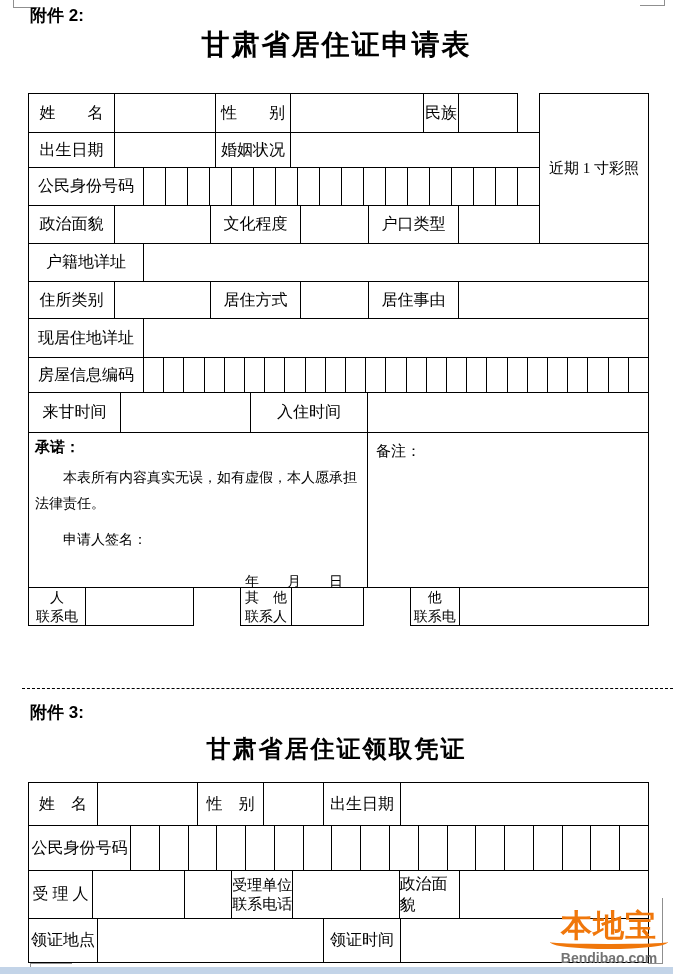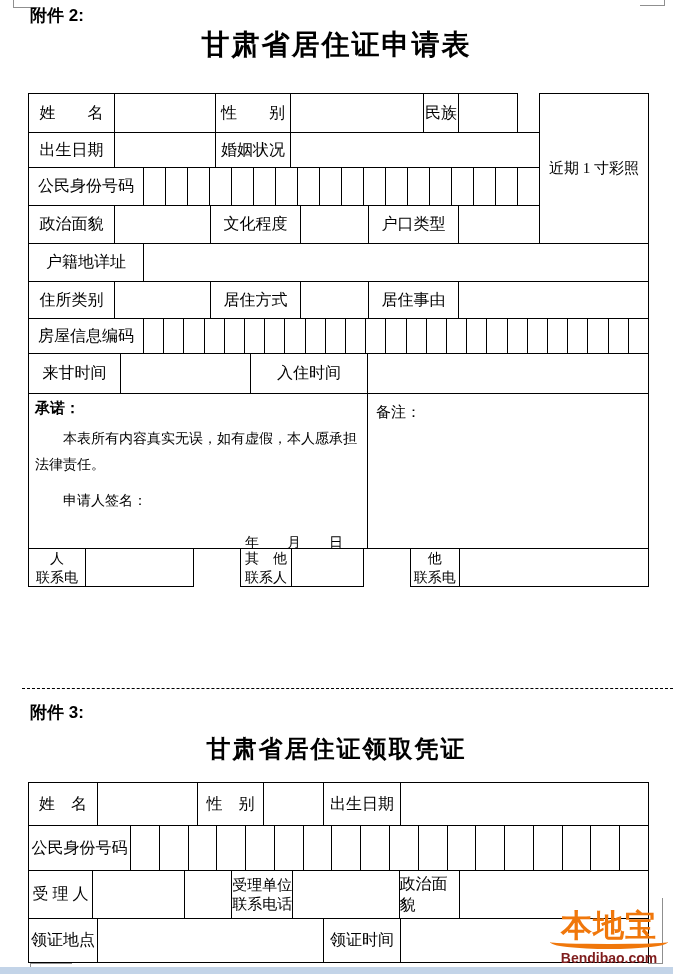--- a/index.html
+++ b/index.html
@@ -147,20 +147,24 @@
 
     <div class="row" style="--h:38px">
       <div class="cell" style="width:87px">住所类别</div>
       <div class="cell" style="width:97px"></div>
       <div class="cell" style="width:91px">居住方式</div>
       <div class="cell" style="width:69px"></div>
       <div class="cell" style="width:91px">居住事由</div>
       <div class="cell" style="width:191px"></div>
     </div>
 
+    <div class="row" style="--h:40px">
+      <div class="cell" style="width:116px">现居住地详址</div>
+      <div class="cell" style="width:506px"></div>
+    </div>
 
     <div class="row" style="--h:36px">
       <div class="cell" style="width:116px">房屋信息编码</div>
       <div class="cell digits" style="width:506px">
         <div class="digit"></div>
       <div class="digit"></div>
           <div class="digit"></div>
           <div class="digit"></div>
           <div class="digit"></div>
           <div class="digit"></div>
@@ -276,17 +280,17 @@
       <div class="cell" style="width:70px">领证地点</div>
       <div class="cell" style="width:227px"></div>
       <div class="cell" style="width:78px">领证时间</div>
       <div class="cell" style="width:249px"></div>
     </div>
   </div>
 
   <div class="logo">
     <div class="logo-cn" style="color: rgb(240, 119, 11); border-color: rgb(240, 119, 11);">本地宝</div>
     <div class="swoosh" style="color: rgb(240, 119, 11); border-color: rgb(240, 119, 11);"></div>
-    <div class="logo-en" style="color: #7f1d1d; border-color: rgb(240, 119, 11);">Bendibao.com</div>
+    <div class="logo-en" style="color: #737373; border-color: rgb(240, 119, 11);">Bendibao.com</div>
   </div>
 
   <div class="bottom-strip"></div>
 </div>
 
 </body></html>

